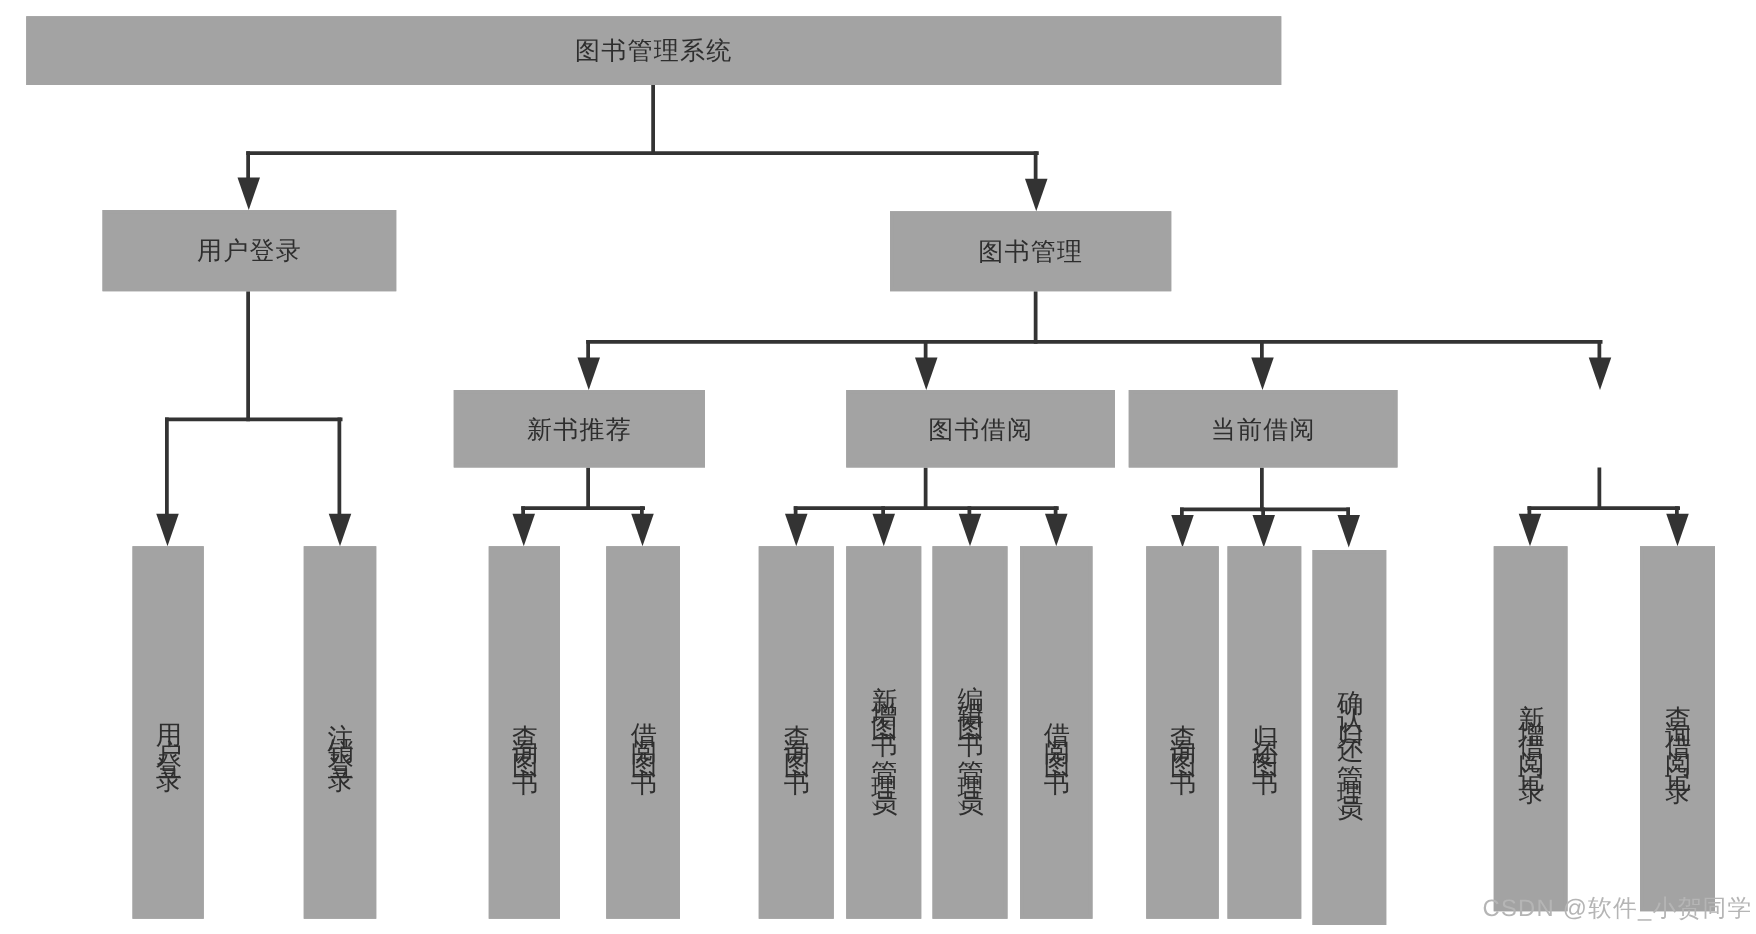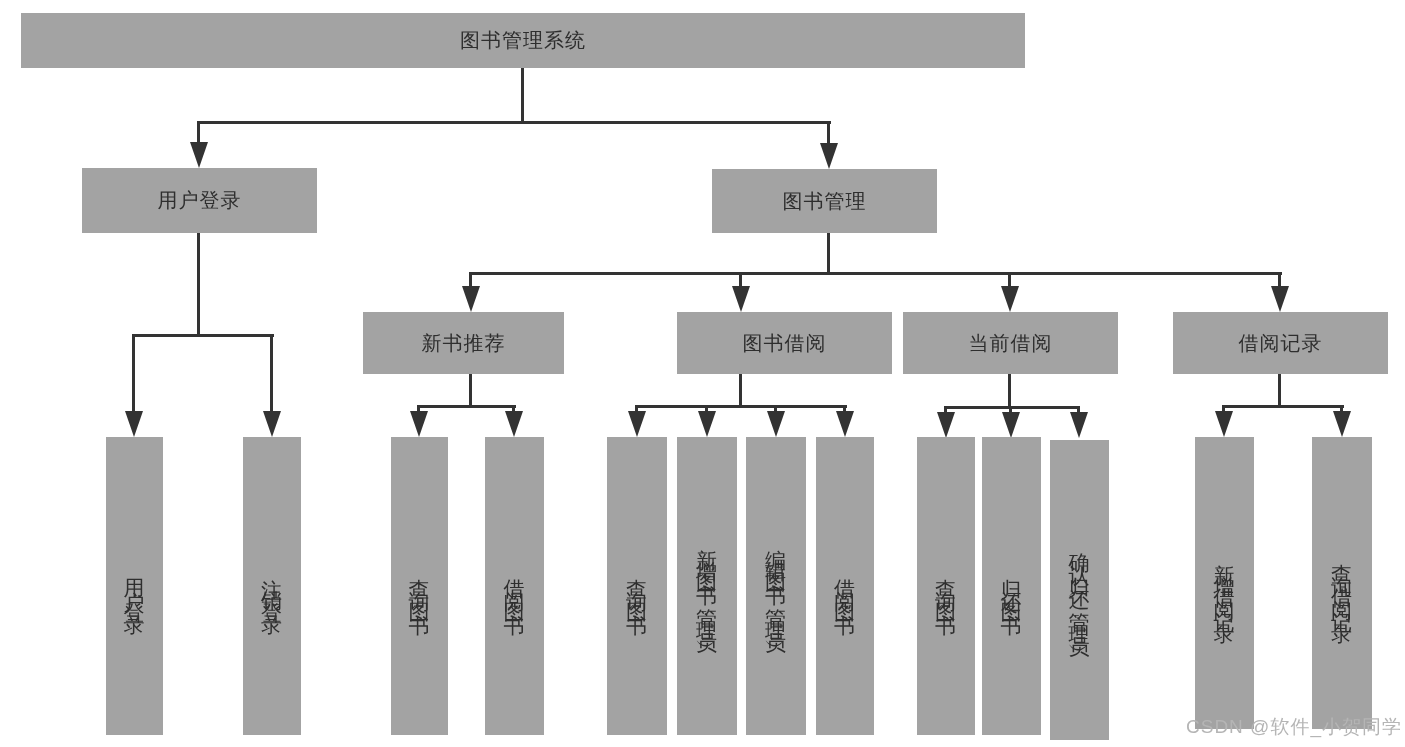--- a/index.html
+++ b/index.html
@@ -117,23 +117,20 @@
   </div>
 
   <div class="node hnode" style="left:633px; top:312px; width:215px; height:62px;margin-left:44px;">
     <span>图书借阅</span>
   </div>
 
   <div class="node hnode" style="left:903px; top:312px; width:215px; height:62px;">
     <span>当前借阅</span>
   </div>
 
-  <div class="node hnode" style="left:1173px; top:312px; width:215px; height:62px;">
-    <span>借阅记录</span>
-  </div>
 
   <div class="node vnode" style="left:106px; top:437px; width:57px; height:298px;">
     <span>用户登录</span>
   </div>
   <div class="node vnode" style="left:243px; top:437px; width:58px; height:298px;">
     <span>注销登录</span>
   </div>
 
   <div class="node vnode" style="left:391px; top:437px; width:57px; height:298px;">
     <span>查询图书</span>

